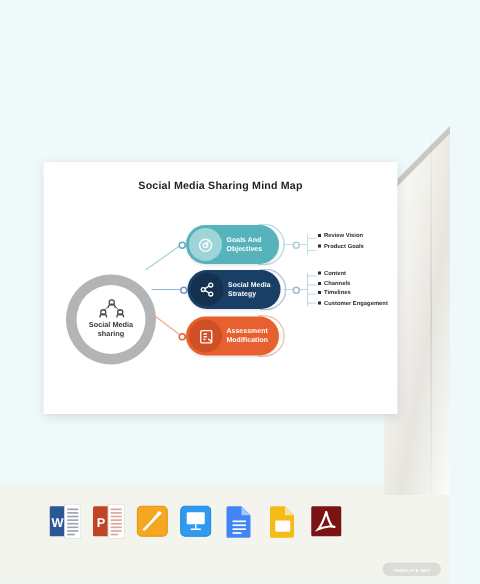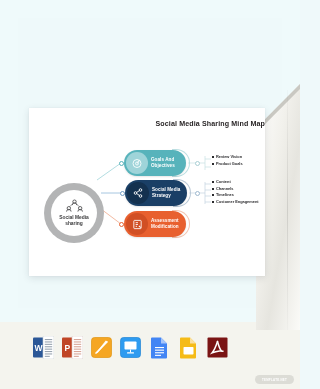--- a/index.html
+++ b/index.html
@@ -48,21 +48,21 @@
   }
 
   
   .card{
     position:absolute;left:29px;top:108px;width:236px;height:168px;
     background:#ffffff;
     box-shadow:0 2px 7px rgba(40,50,60,.13), 0 0 1px rgba(0,0,0,.08);
   }
   .card-title{
     position:absolute;left:0;right:0;top:12px;
-    text-align:right;
+    text-align:center;
     font-size:7.1px;font-weight:bold;color:#231f20;
     letter-spacing:.12px;
   }
 
   
   .hub{
     position:absolute;left:44px;top:183px;width:60px;height:60px;
     border-radius:50%;
     background:#b3b4b5;
   }

